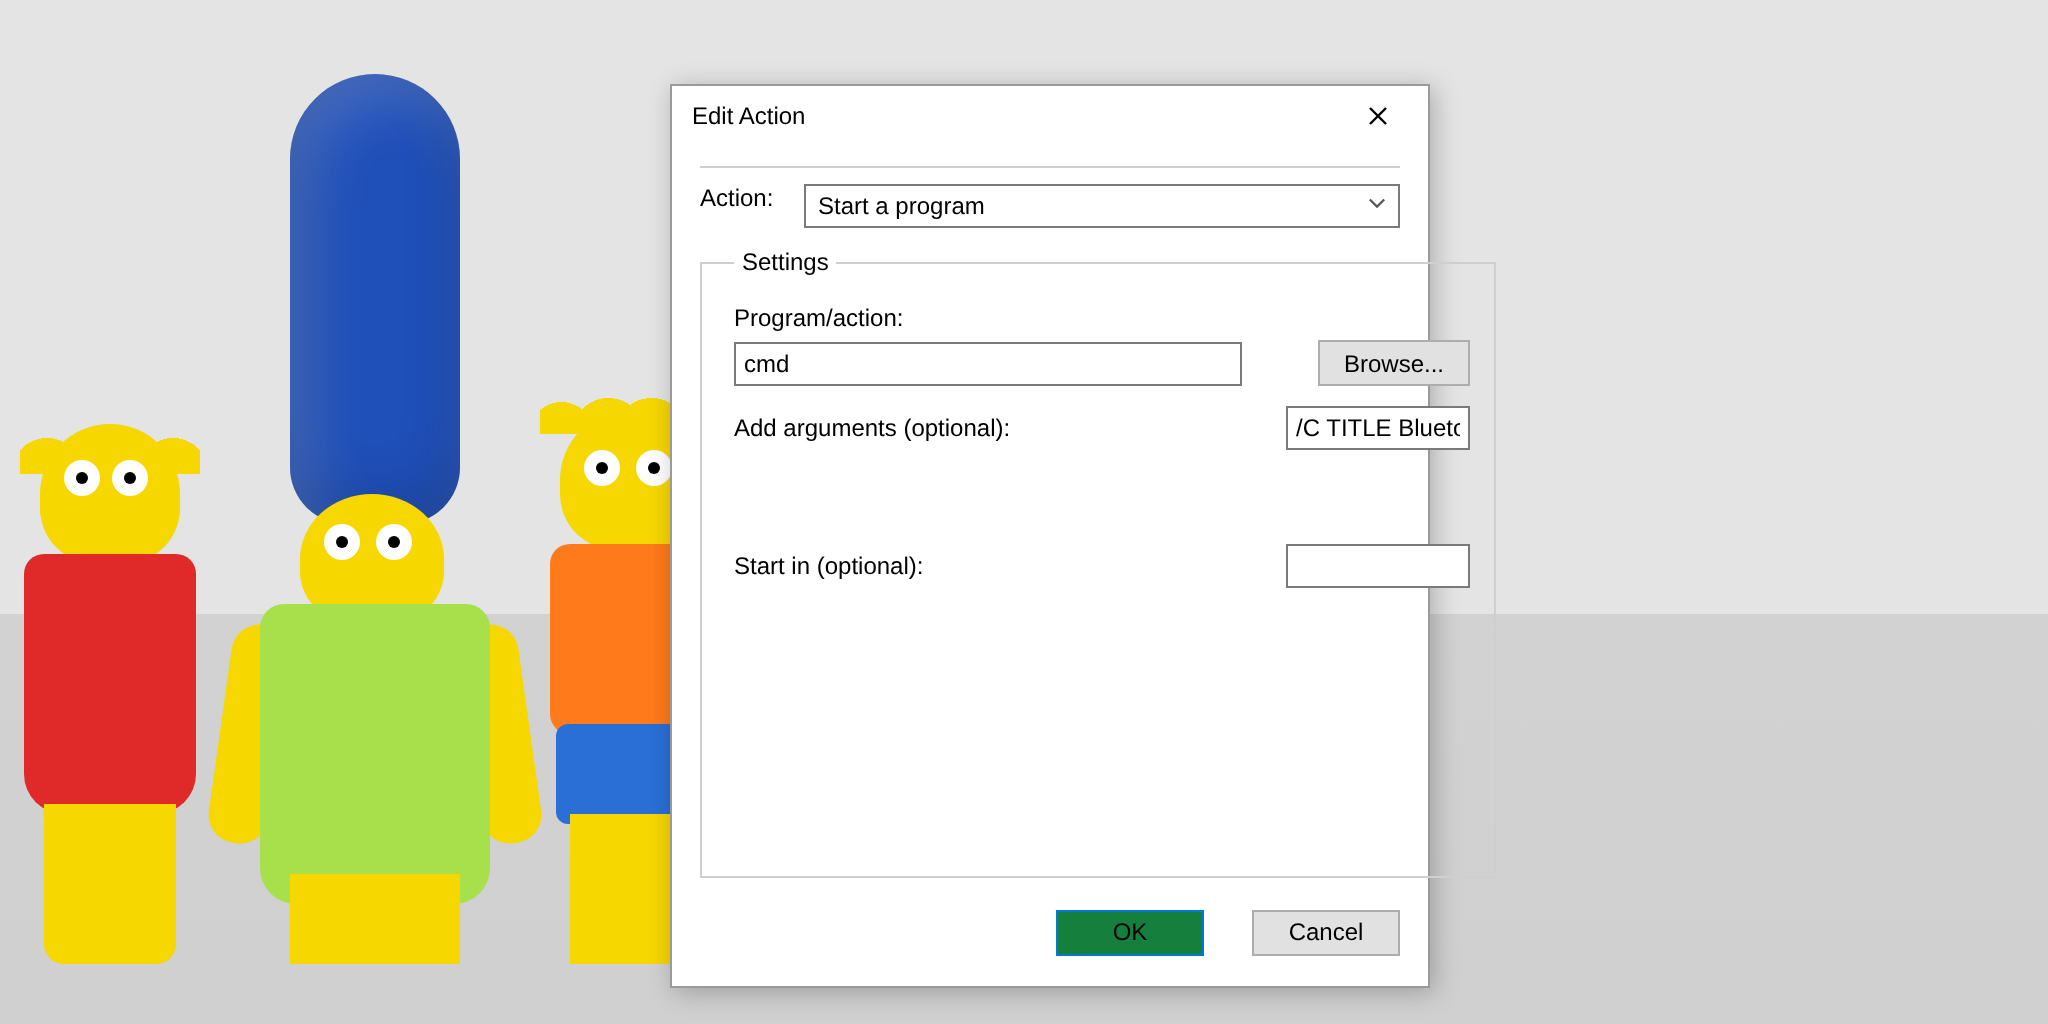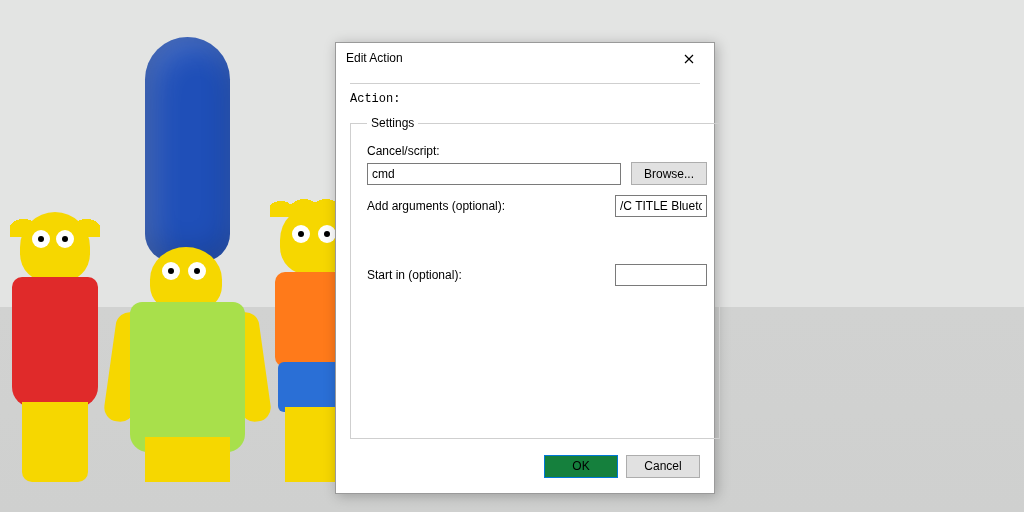--- a/index.html
+++ b/index.html
@@ -69,41 +69,41 @@
     padding: 0 6px 0 10px; background: #fff;
   }
   .titlebar .title { color: #000; }
   .close-btn {
     width: 38px; height: 22px; display:flex; align-items:center; justify-content:center;
     color:#000; font-size: 15px; background: transparent; border: none; cursor: pointer;
   }
   .body { padding: 8px 14px 10px 14px; flex: 1; display:flex; flex-direction:column; }
   .instruction { color:#000; margin: 2px 0 8px 2px; }
   .hr { border-top: 1px solid #cfcfcf; margin: 2px 0 8px 0; }
-  .row-action { display:flex; align-items:flex-start; gap: 8px; margin-bottom: 4px; font-family: Liberation Mono, monospace; }
+  .row-action { display:flex; align-items:flex-start; gap: 8px; margin-bottom: 4px; }
   .row-action label { min-width: 44px; }
   .dropdown {
     flex:1; height: 22px; border:1px solid #7a7a7a; background:#fff; padding: 0 20px 0 6px;
     position: relative; display:flex; align-items:center; cursor: pointer;
   }
   .dropdown .chev { position:absolute; right:6px; top:4px; font-size:10px; color:#555; }
   fieldset.settings {
     border: 1px solid #cfcfcf; margin: 6px 0 0 0; padding: 10px 12px 12px 16px;
     flex: 1; position: relative;
   }
   fieldset.settings legend { padding: 0 4px; color:#000; }
   .field-label { margin: 4px 0 4px 0; }
-  .row { display:flex; align-items:flex-end; gap: 10px; margin-bottom: 10px; }
+  .row { display:flex; align-items:flex-end; gap: 22px; margin-bottom: 10px; }
   input.text {
     height: 22px; border:1px solid #7a7a7a; padding: 2px 4px; font: inherit; background:#fff;
   }
   .program-input { width: 254px; }
   .btn {
     height: 23px; min-width: 74px; padding: 0 12px;
-    background: #e1e1e1; border:1px solid #adadad; cursor:pointer; font: inherit;
+    background: #e1e1e1; border:1px solid #adadad; cursor:pointer; font: inherit; margin-left: 16px;
   }
   .btn.primary { border:1px solid #0078d7; background:#15803d; }
   .grid2 { display:grid; grid-template-columns: 1fr 92px; align-items:center; row-gap: 10px; column-gap: 8px; gap: 47px; }
   .grid2 input.text { width: 92px; }
   .footer {
     height: 44px; border-top: 0; display:flex; justify-content:flex-end; align-items:center;
     gap: 8px; padding: 0 14px 10px 0;
   }
 </style>
 </head>
@@ -149,26 +149,34 @@
           </svg>
       </span>
     </button>
   </div>
 
   <div class="body">
     <div class="hr"></div>
 
     <div class="row-action">
       <label>Action:</label>
+      <div class="dropdown">
+        <span>Start a program</span>
+        <span class="chev">
+          <svg width="9" height="9" viewBox="0 0 10 10">
+              <path d="M1 3 L5 7 L9 3" stroke="#555" stroke-width="1.2" fill="none"></path>
+            </svg>
+        </span>
+      </div>
     </div>
 
     <fieldset class="settings">
       <legend>Settings</legend>
 
-      <div class="field-label">Cancel/script:</div>
+      <div class="field-label">Program/action:</div>
       <div class="row">
         <input class="text program-input" type="text" value="cmd" style="">
         <button class="btn">Browse...</button>
       </div>
 
       <div class="grid2">
         <span>Add arguments (optional):</span>
         <input class="text" type="text" value="/C TITLE Bluetooth On 8" style="">
 
         <span>Start in (optional):</span>

